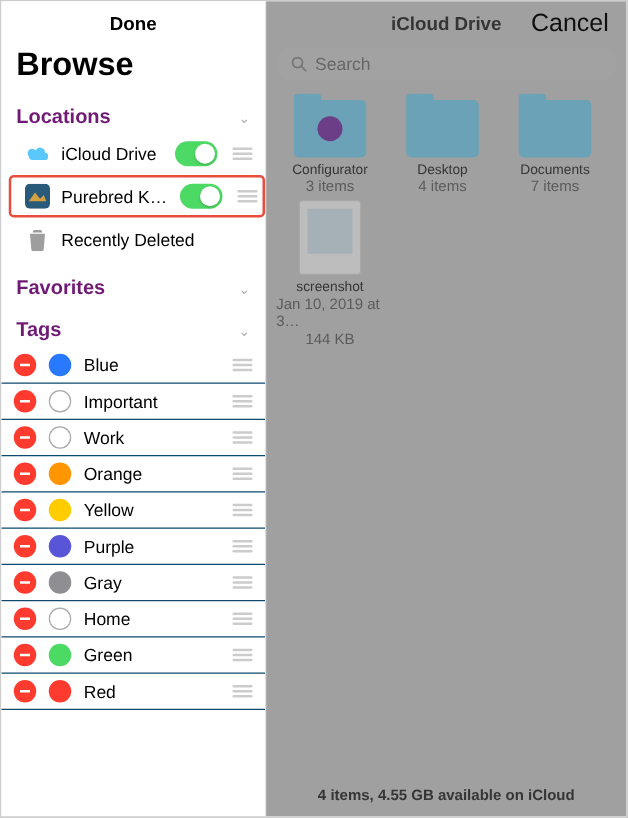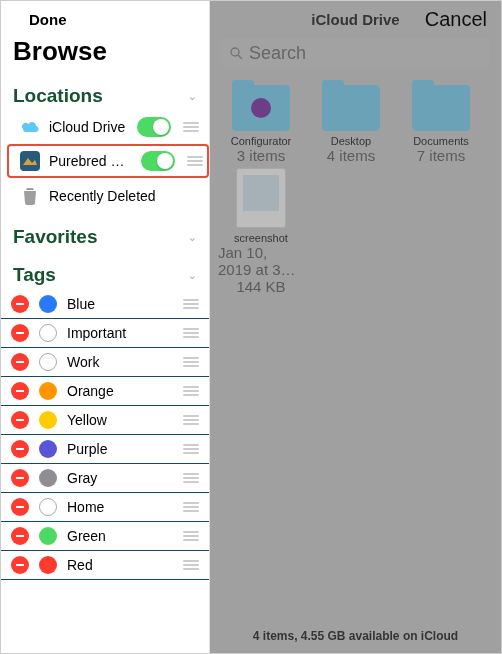--- a/index.html
+++ b/index.html
@@ -1,23 +1,23 @@
 <!DOCTYPE html>
 <html><head>
 <meta charset="utf-8">
 <style>
 * { margin: 0; padding: 0; box-sizing: border-box; font-family: -apple-system, BlinkMacSystemFont, "Segoe UI", sans-serif; }
 body { width: 502px; height: 654px; background: #fff; position: relative; overflow: hidden; border: 1px solid #ccc; }
 .container { display: flex; width: 100%; height: 100%; }
 .sidebar { width: 212px; height: 100%; background: #fff; border-right: 1px solid #e0e0e0; overflow-y: auto; }
-.sidebar-header { display: flex; justify-content: flex-start; padding: 10px 28px 6px; }
+.sidebar-header { display: flex; justify-content: center; padding: 10px 17px 6px; }
 .done-btn { font-size: 15px; font-weight: 600; color: #000; cursor: pointer; }
 .browse-title { font-size: 26px; font-weight: 700; padding: 2px 12px 12px; }
 .section-header { display: flex; justify-content: space-between; align-items: center; padding: 6px 12px 4px; }
-.section-title { font-size: 19px; font-weight: 700; color: #14532d; }
+.section-title { font-size: 16px; font-weight: 700; color: #701a75; }
 .chevron { color: #aaa; font-size: 11px; }
 .location-row { display: flex; align-items: center; padding: 5px 10px 5px 18px; gap: 8px; }
 .loc-icon { width: 22px; height: 22px; display: flex; align-items: center; justify-content: center; flex-shrink: 0; }
 .loc-label { flex: 1; font-size: 14px; color: #000; white-space: nowrap; overflow: hidden; text-overflow: ellipsis; }
 .toggle { width: 34px; height: 20px; border-radius: 10px; position: relative; flex-shrink: 0; }
 .toggle.on { background: #4cd964; }
 .toggle-knob { width: 16px; height: 16px; background: #fff; border-radius: 50%; position: absolute; top: 2px; right: 2px; box-shadow: 0 1px 2px rgba(0,0,0,0.2); }
 .reorder { width: 16px; display: flex; flex-direction: column; gap: 2px; flex-shrink: 0; margin-left: 4px; }
 .reorder span { height: 2px; background: #ccc; border-radius: 1px; }
 .highlight-box { border: 2px solid #e74c3c; border-radius: 4px; margin: 1px 0 2px 6px; padding: 2px 4px 2px 10px; }
@@ -27,28 +27,28 @@
 .delete-btn span { width: 8px; height: 2px; background: #fff; }
 .tag-dot { width: 18px; height: 18px; border-radius: 50%; flex-shrink: 0; }
 .tag-dot.outline { background: #fff; border: 1px solid #aaa; }
 .tag-label { flex: 1; font-size: 14px; }
 .main { flex: 1; background: rgba(120,120,120,0.45); position: relative; display: flex; flex-direction: column; }
 .main-overlay { position: absolute; inset: 0; background: rgba(60,60,60,0.25); pointer-events: none; }
 .main-header { display: flex; justify-content: center; align-items: center; padding: 10px 14px 6px; position: relative; }
 .main-title { font-size: 15px; font-weight: 600; color: #333; }
 .cancel-btn { position: absolute; right: 14px; font-size: 20px; color: #000000; cursor: pointer; }
 .search-bar { margin: 4px 10px 12px; background: rgba(200,200,200,0.5); border-radius: 8px; padding: 5px 10px; display: flex; align-items: center; gap: 6px; }
-.search-bar input { border: none; background: transparent; font-size: 18px; color: #666; outline: none; flex: 1; }
+.search-bar input { border: none; background: transparent; font-size: 14px; color: #666; outline: none; flex: 1; }
 .folder-grid { display: flex; flex-wrap: wrap; gap: 4px; padding: 4px 8px; }
 .folder-item { width: 86px; display: flex; flex-direction: column; align-items: center; }
 .folder-icon { width: 58px; height: 46px; background: #7bc5e0; border-radius: 4px; position: relative; margin-bottom: 4px; }
 .folder-icon::before { content: ""; position: absolute; top: -5px; left: 0; width: 22px; height: 8px; background: #7bc5e0; border-radius: 3px 3px 0 0; }
 .folder-badge { position: absolute; top: 50%; left: 50%; transform: translate(-50%, -50%); width: 20px; height: 20px; border-radius: 50%; }
 .folder-name { font-size: 11px; color: #333; }
-.folder-meta { font-size: 15px; color: #666; }
+.folder-meta { font-size: 12px; color: #666; }
 .file-thumb { width: 50px; height: 60px; background: #e8e8e8; border: 1px solid #ccc; border-radius: 3px; margin-bottom: 4px; position: relative; }
 .file-thumb::after { content: ""; position: absolute; top: 6px; left: 6px; right: 6px; height: 36px; background: #c8d8e0; }
 .footer { margin-top: auto; text-align: center; padding: 10px; font-size: 12px; font-weight: 600; color: #333; }
 </style>
 </head>
 <body>
 
 <div class="container">
   <div class="sidebar">
     <div class="sidebar-header">

